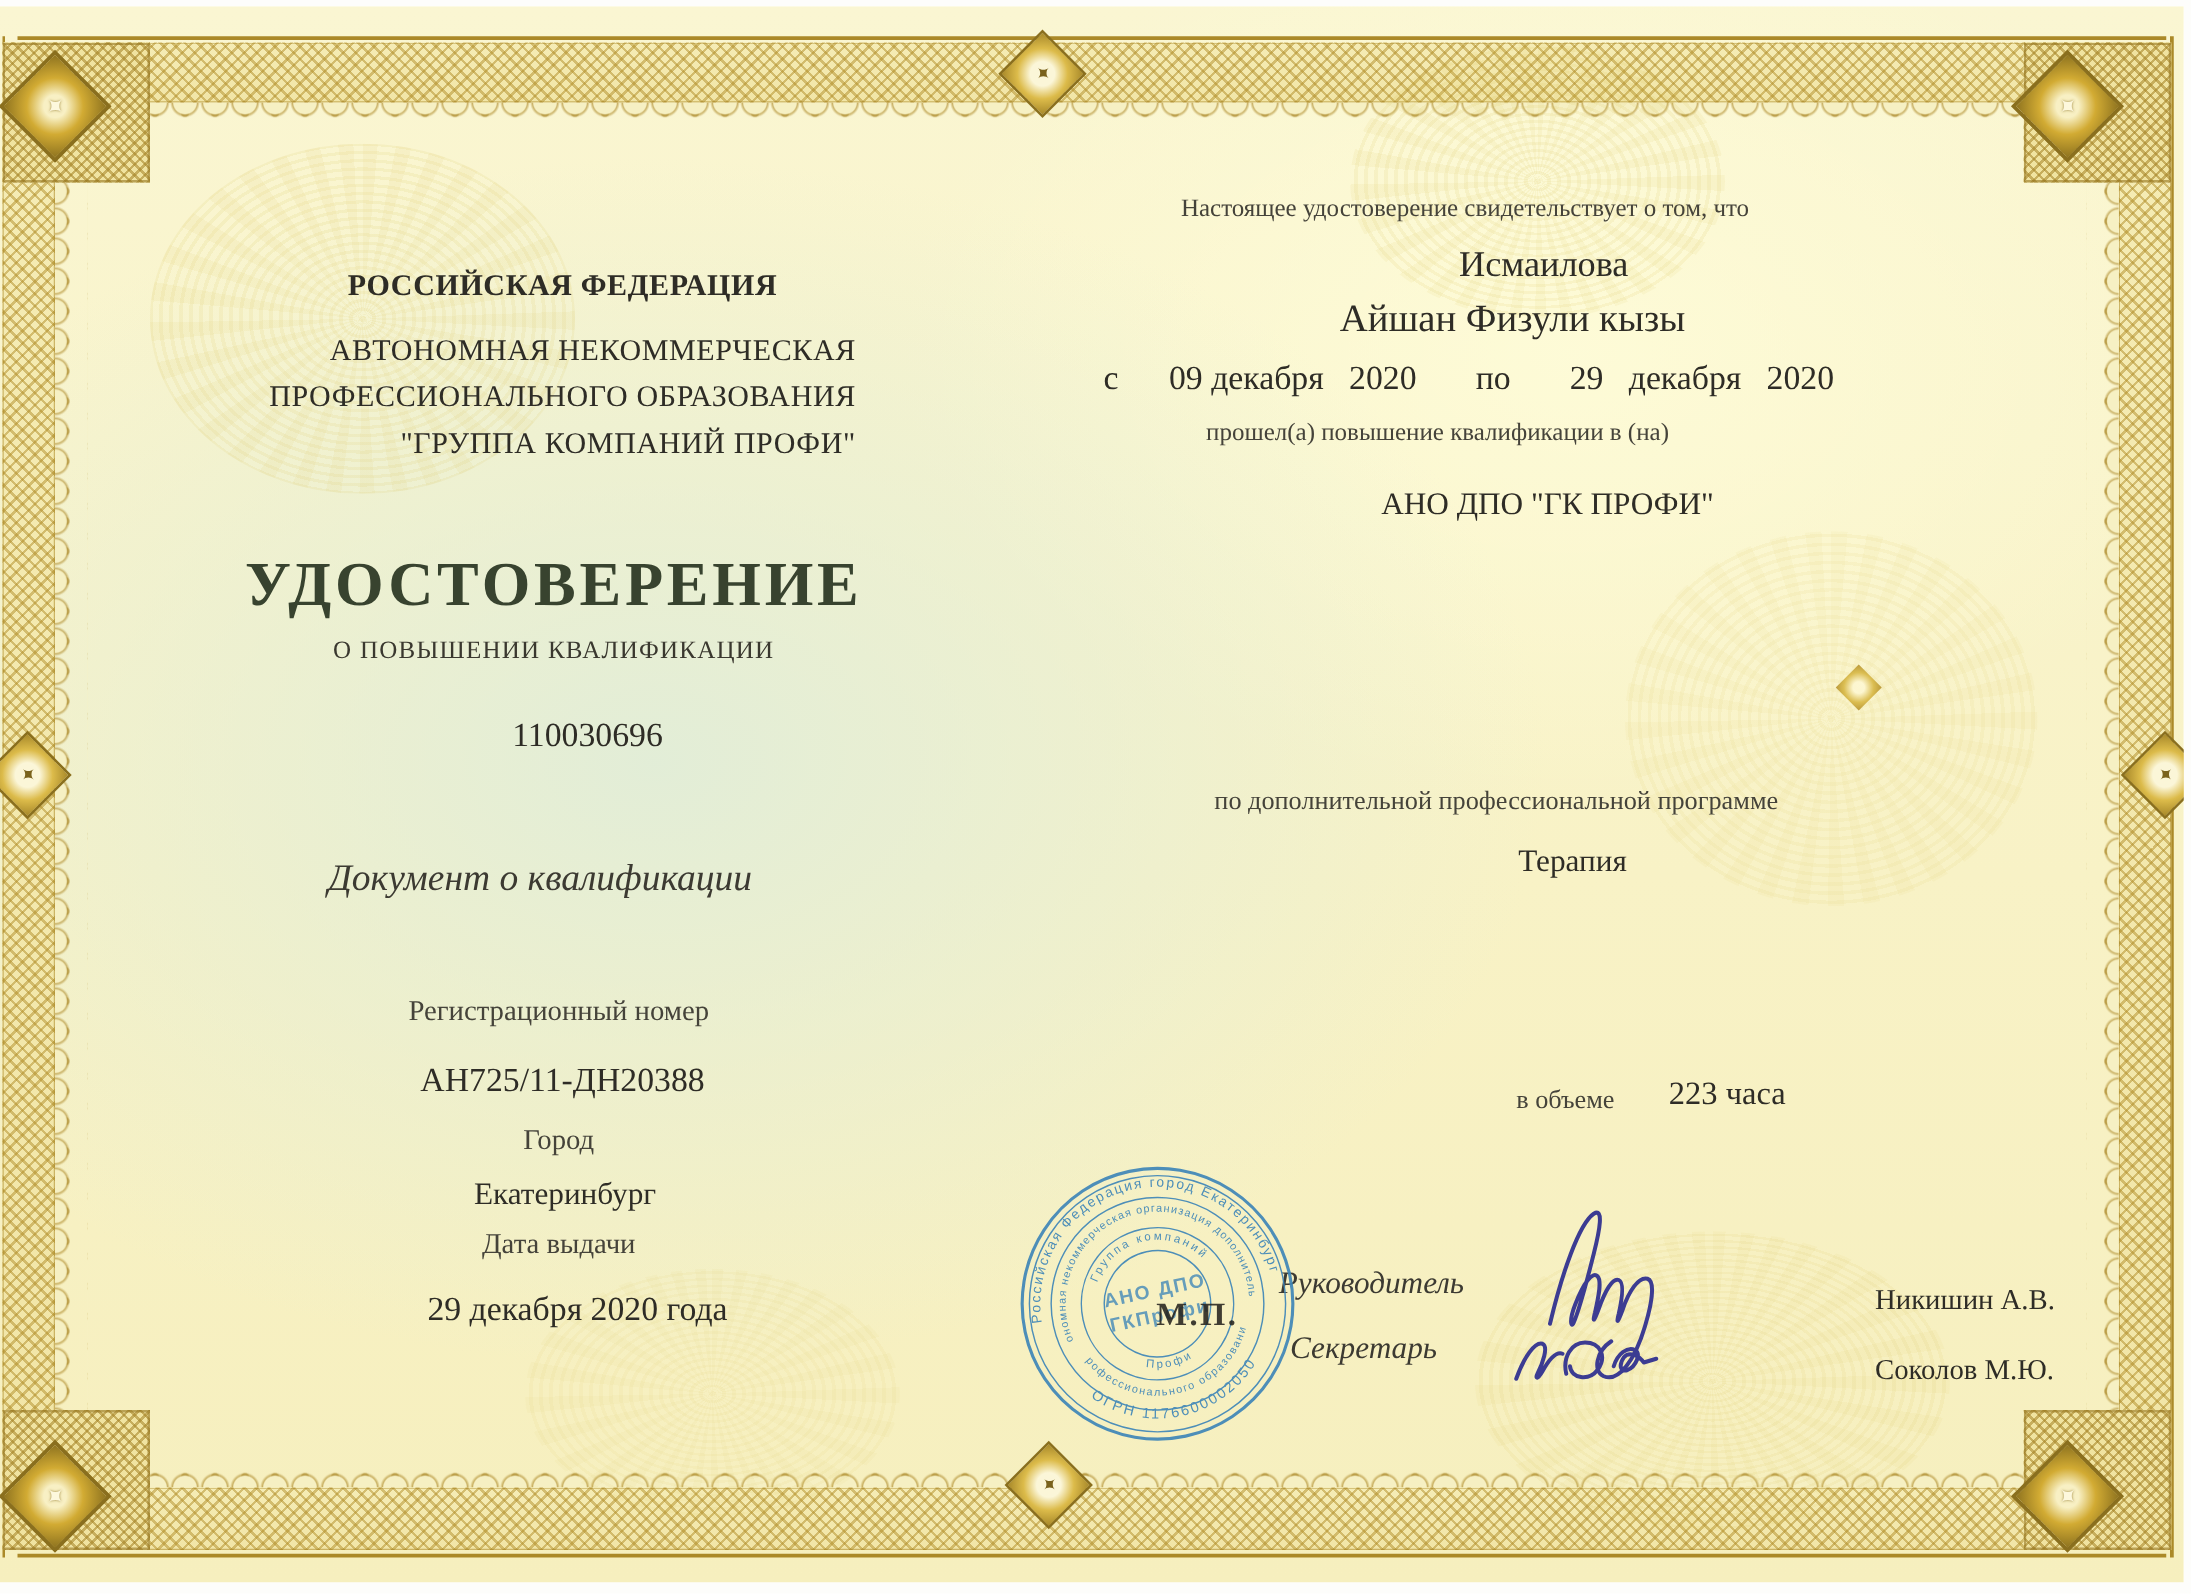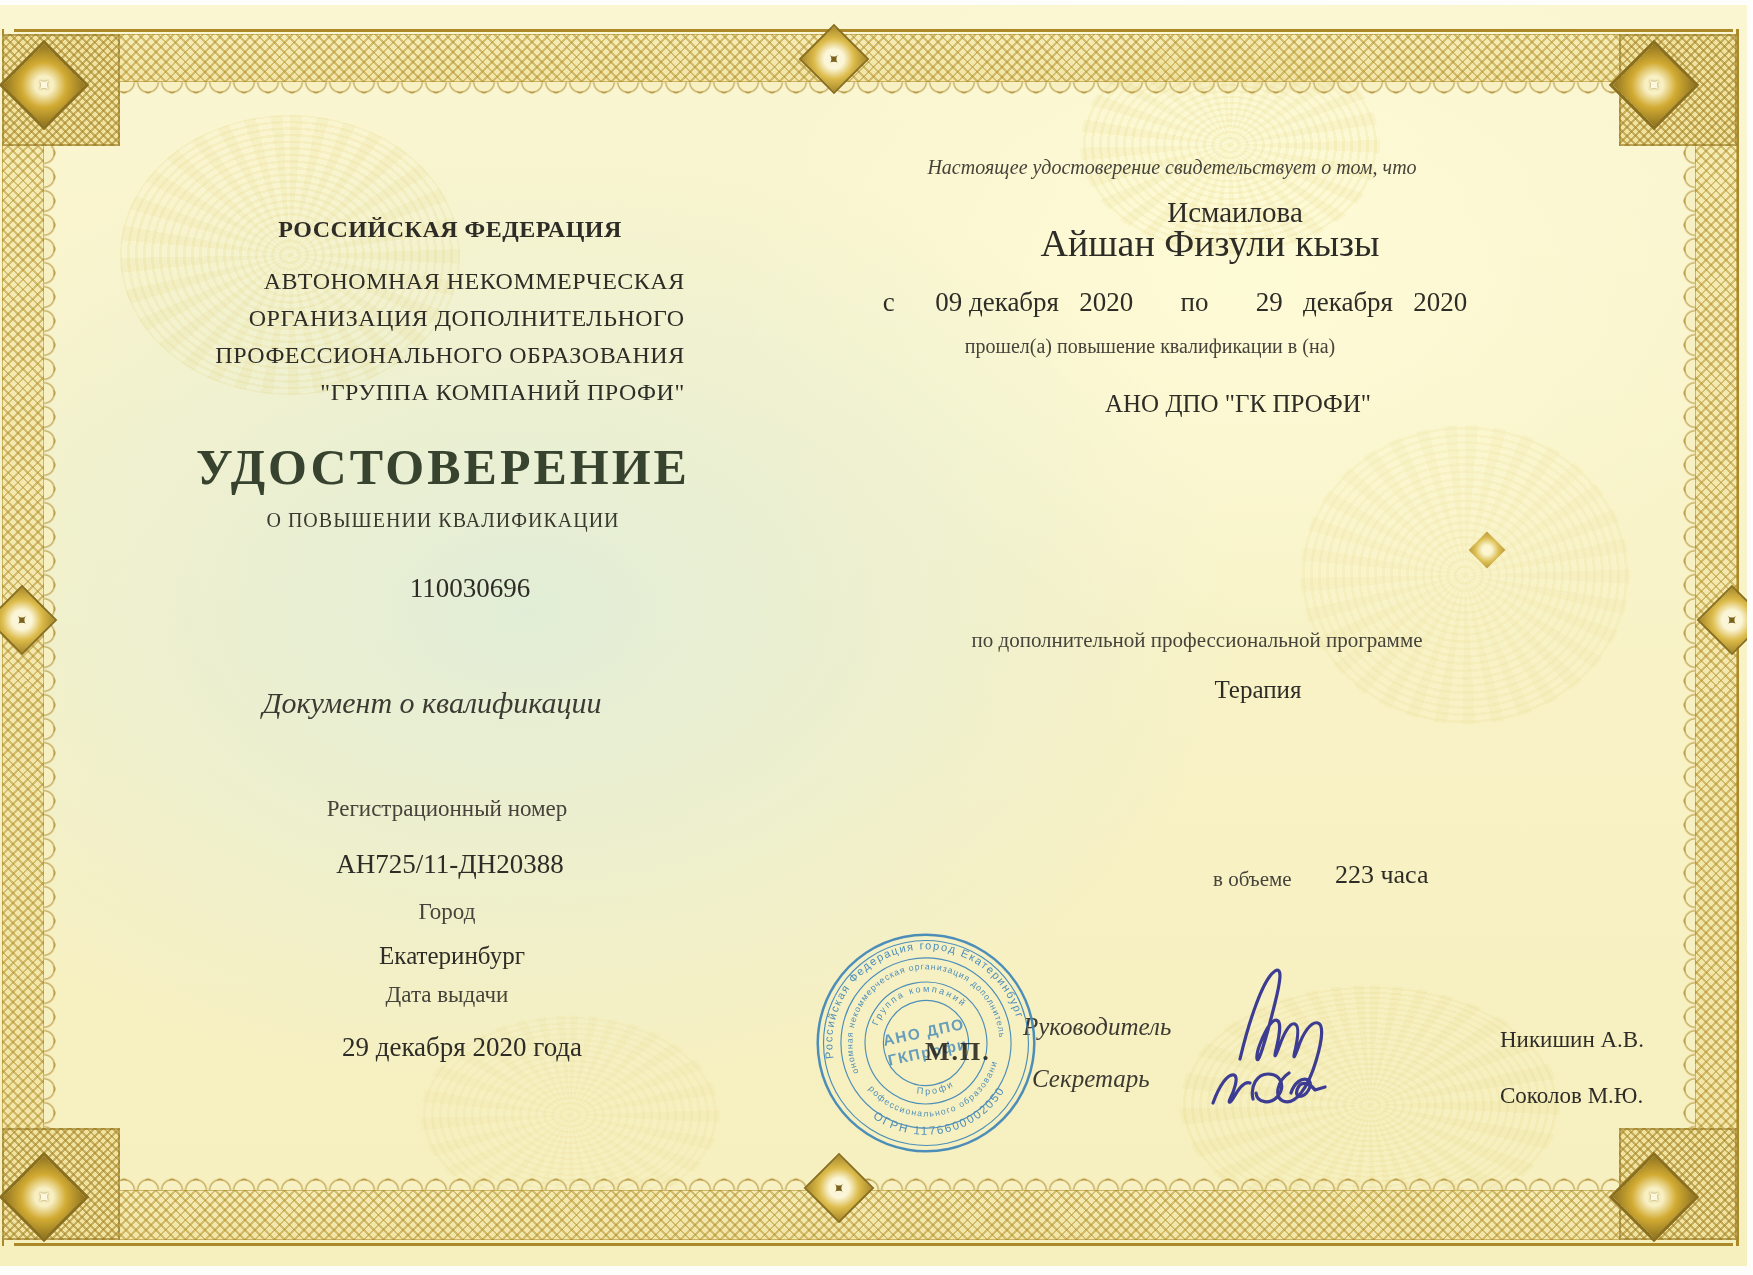--- a/index.html
+++ b/index.html
@@ -132,38 +132,37 @@
   <div class="rosette" style="left:120px;top:110px;width:340px;height:280px;"></div>
   <div class="rosette" style="left:1080px;top:30px;width:300px;height:220px;"></div>
   <div class="rosette" style="left:1300px;top:420px;width:330px;height:300px;opacity:.4;"></div>
   <div class="rosette" style="left:1180px;top:980px;width:380px;height:240px;opacity:.45;"></div>
   <div class="rosette" style="left:420px;top:1010px;width:300px;height:200px;opacity:.35;"></div>
   <div class="mini-star" style="left:1474px;top:532px;"></div>
 
   <div class="t cx caps" style="left:450px;top:211px;font-size:24px;font-weight:bold;">РОССИЙСКАЯ ФЕДЕРАЦИЯ</div>
   <div class="t cx caps" style="left:450px;top:258px;font-size:24px;line-height:37px;text-align:right;">
     <div>АВТОНОМНАЯ НЕКОММЕРЧЕСКАЯ</div>
-    <div>ОРГАНИЗАЦИЯ ДОПОЛНИТЕЛЬНОГО</div>
     <div>ПРОФЕССИОНАЛЬНОГО ОБРАЗОВАНИЯ</div>
     <div>"ГРУППА КОМПАНИЙ ПРОФИ"</div>
   </div>
   <div class="t cx" style="left:443px;top:433px;font-size:50px;font-weight:bold;letter-spacing:3px;color:#38432f;">УДОСТОВЕРЕНИЕ</div>
   <div class="t cx" style="left:443px;top:504px;font-size:20px;letter-spacing:1px;color:#3a382f;">О ПОВЫШЕНИИ КВАЛИФИКАЦИИ</div>
   <div class="t cx" style="left:470px;top:568px;font-size:27px;">110030696</div>
   <div class="t cx ital" style="left:432px;top:681px;font-size:30px;">Документ о квалификации</div>
   <div class="t cx label" style="left:447px;top:791px;font-size:23px;">Регистрационный номер</div>
   <div class="t cx" style="left:450px;top:844px;font-size:27px;">АН725/11-ДН20388</div>
   <div class="t cx label" style="left:447px;top:894px;font-size:23px;">Город</div>
   <div class="t cx" style="left:452px;top:937px;font-size:25px;">Екатеринбург</div>
   <div class="t cx label" style="left:447px;top:977px;font-size:23px;font-family:Liberation Serif, serif;">Дата выдачи</div>
   <div class="t cx" style="left:462px;top:1027px;font-size:27px;">29 декабря 2020 года</div>
 
-  <div class="t cx label" style="left:1172px;top:151px;font-size:20px;font-style:italic;">Настоящее удостоверение свидетельствует о том, что</div>
+  <div class="t cx label" style="left:1172px;top:151px;font-size:20px;">Настоящее удостоверение свидетельствует о том, что</div>
   <div class="t cx" style="left:1207px;top:191px;font-size:29px;margin-left:28px;">Исмаилова</div>
-  <div class="t cx" style="left:1210px;top:216px;font-size:38px;">Айшан Физули кызы</div>
+  <div class="t cx" style="left:1210px;top:232px;font-size:31px;">Айшан Физули кызы</div>
   <div class="t cx pre" style="left:1175px;top:282px;font-size:27px;">с      09 декабря   2020       по       29   декабря   2020</div>
   <div class="t cx label" style="left:1150px;top:330px;font-size:20px;">прошел(а) повышение квалификации в (на)</div>
   <div class="t cx" style="left:1238px;top:385px;font-size:25px;">АНО ДПО "ГК ПРОФИ"</div>
   <div class="t cx label" style="left:1197px;top:623px;font-size:21px;">по дополнительной профессиональной программе</div>
   <div class="t cx" style="left:1258px;top:671px;font-size:25px;">Терапия</div>
   <div class="t label" style="left:1213px;top:862px;font-size:21px;">в объеме</div>
   <div class="t" style="left:1335px;top:855px;font-size:26px;">223 часа</div>
   <div class="t ital" style="left:1023px;top:1008px;font-size:25px;">Руководитель</div>
   <div class="t ital" style="left:1032px;top:1060px;font-size:25px;">Секретарь</div>
   <div class="t" style="left:1500px;top:1022px;font-size:23px;">Никишин А.В.</div>

